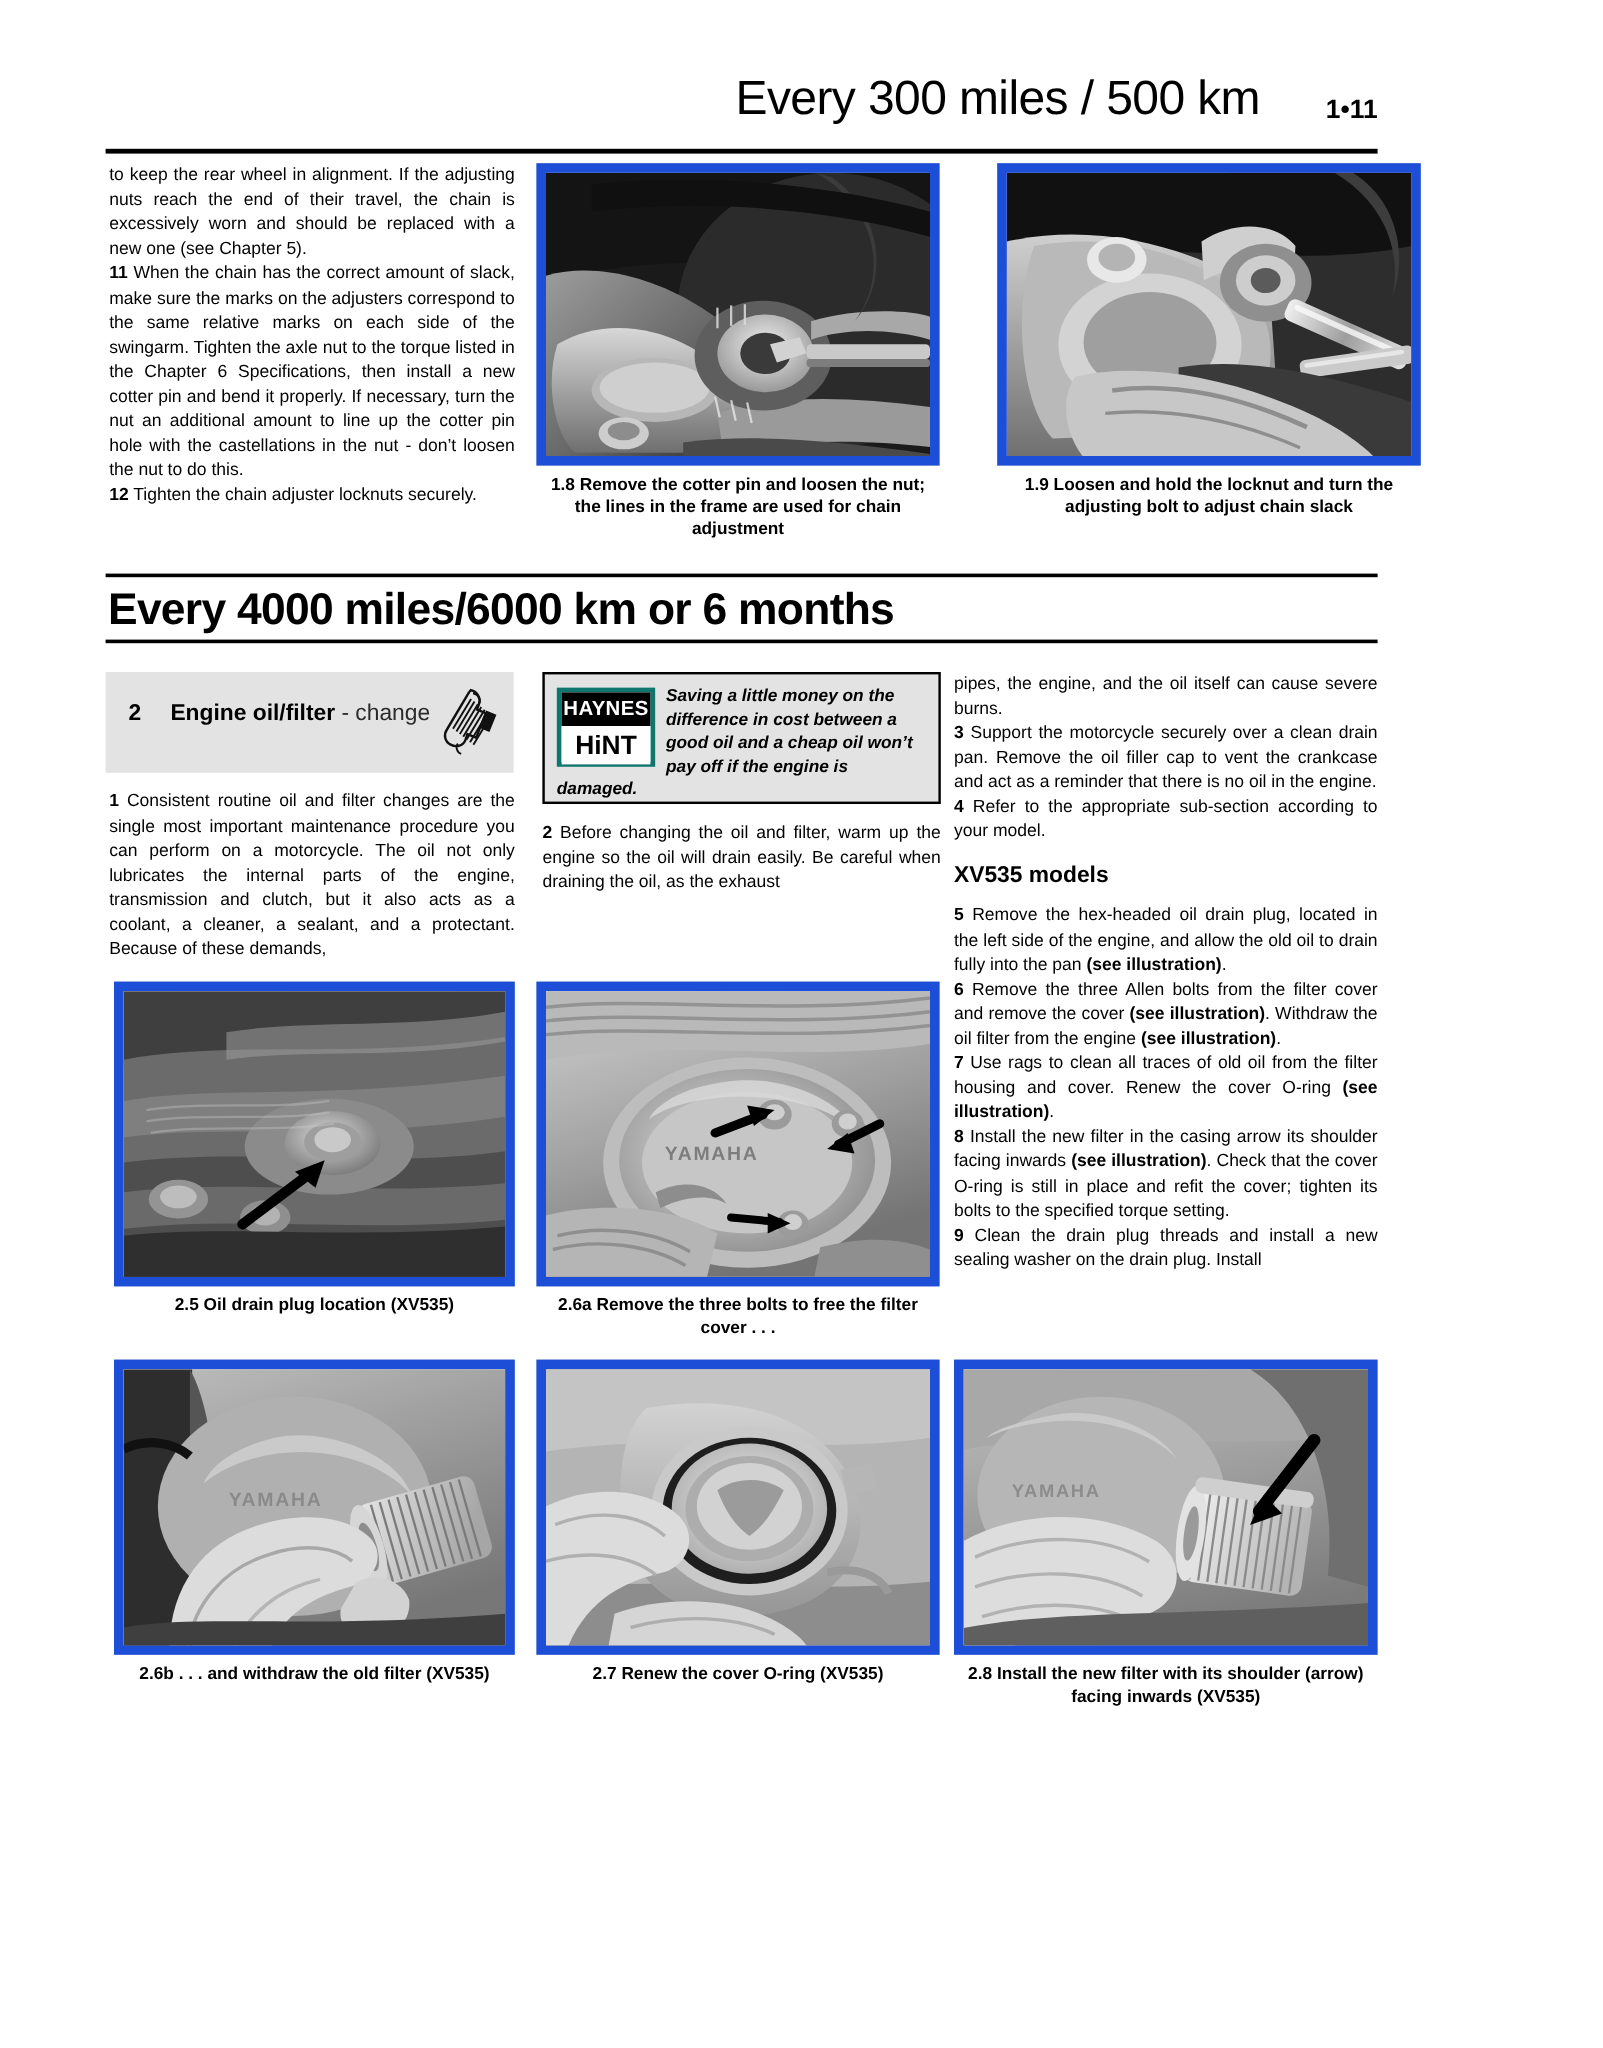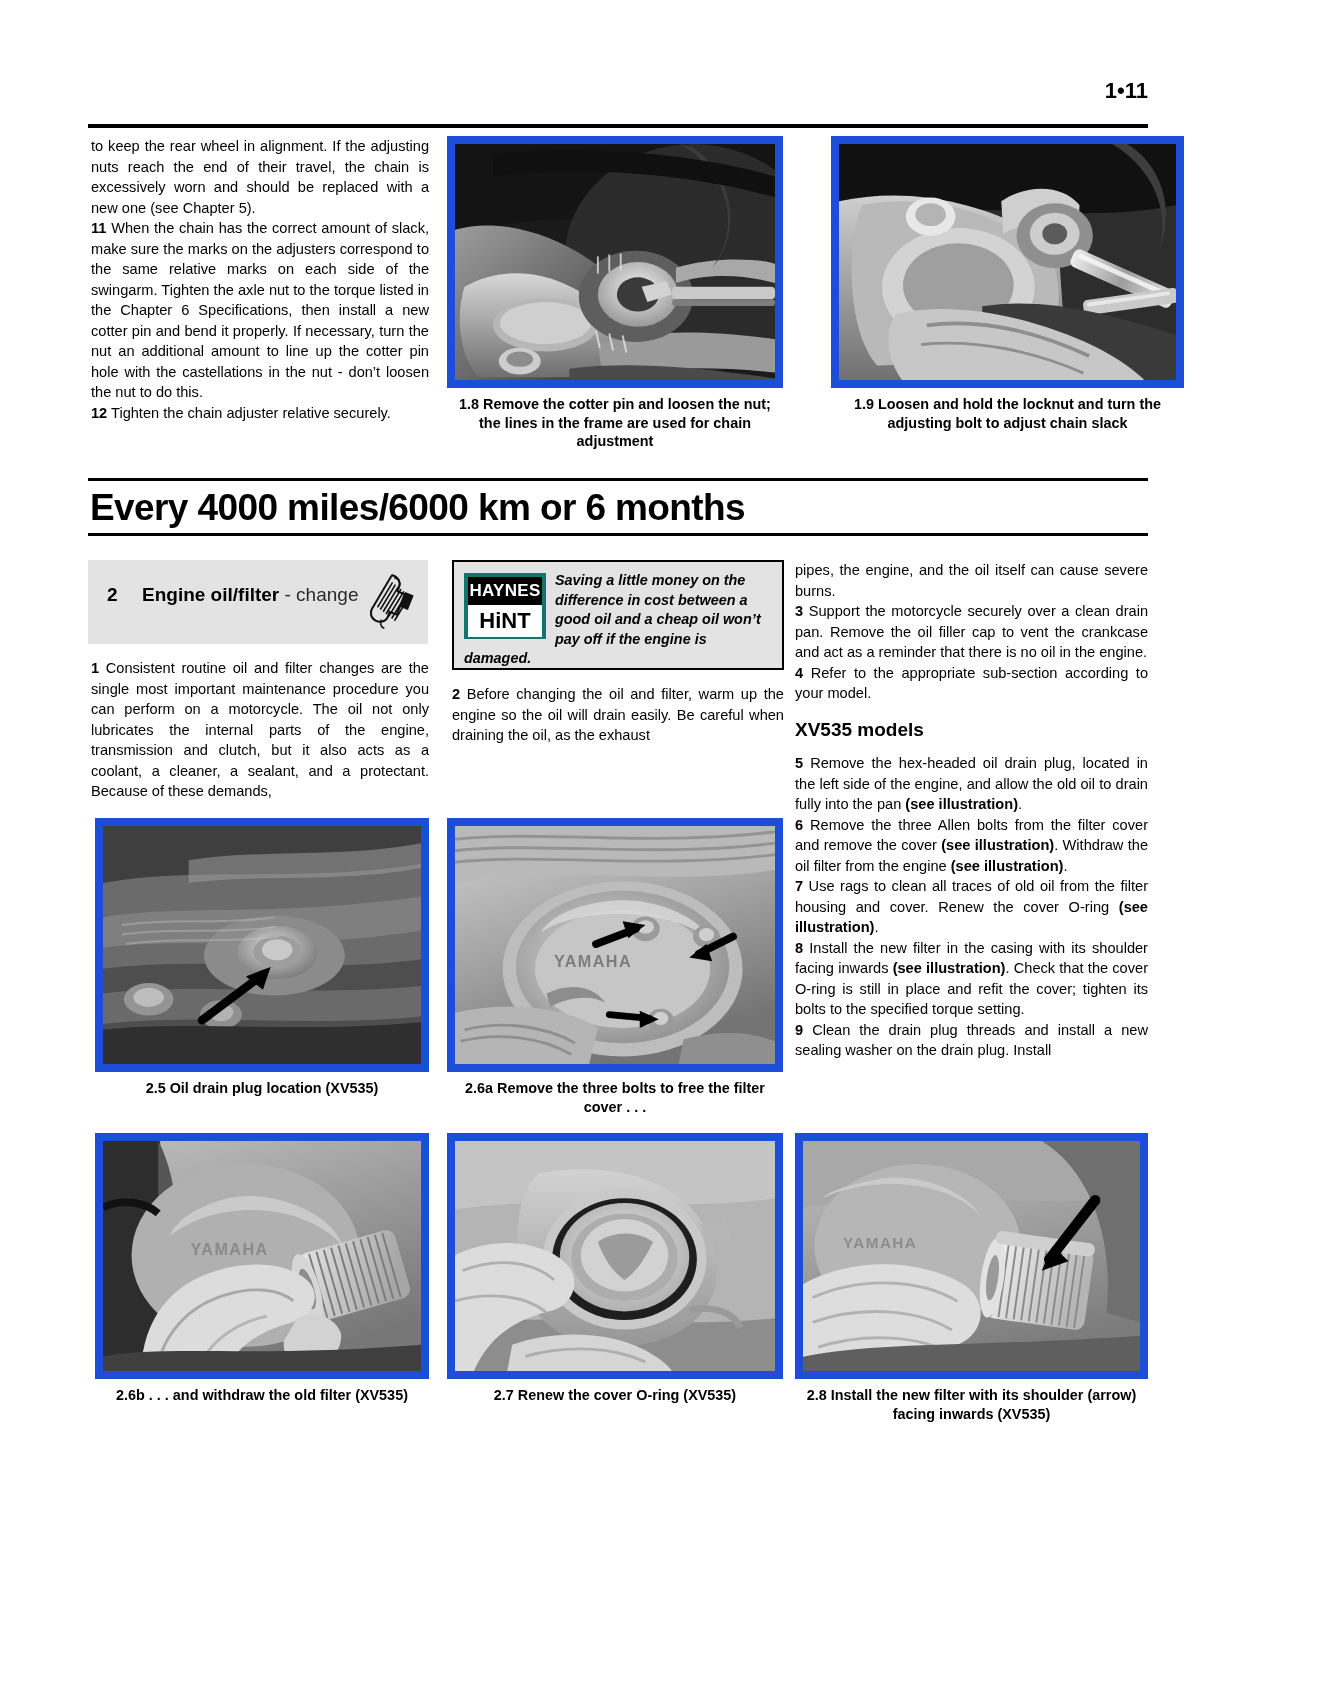--- a/index.html
+++ b/index.html
@@ -122,28 +122,29 @@
 
   
   .ph-im{position:absolute;inset:0;}
 </style>
 </head>
 <body>
 
 <div class="page">
 
   <div class="header">
+    <div class="header-title">Every 300 miles / 500 km</div>
     <div class="header-pageno">1•11</div>
   </div>
   <div class="header-rule"></div>
 
   <div id="top-left-col" class="col-text">
     <p>to keep the rear wheel in alignment. If the adjusting nuts reach the end of their travel, the chain is excessively worn and should be replaced with a new one (see Chapter 5).</p>
     <p><b>11</b><span> When the chain has the correct amount of slack, make sure the marks on the adjusters correspond to the same relative marks on each side of the swingarm. Tighten the axle nut to the torque listed in the Chapter 6 Specifications, then install a new cotter pin and bend it properly. If necessary, turn the nut an additional amount to line up the cotter pin hole with the castellations in the nut - don’t loosen the nut to do this.</span></p>
-    <p><b>12</b><span> Tighten the chain adjuster relative securely.</span></p>
+    <p><b>12</b><span> Tighten the chain adjuster locknuts securely.</span></p>
   </div>
 
   <div id="fig18">
     <div class="photo">
       <svg class="ph-im" viewBox="0 0 336 252" preserveAspectRatio="none">
         <defs>
           <linearGradient id="g18a" x1="0" y1="0" x2="1" y2="1">
             <stop offset="0" stop-color="#9c9c9c"></stop>
               <stop offset="0.5" stop-color="#6a6a6a"></stop>
               <stop offset="1" stop-color="#2a2a2a"></stop>
@@ -285,21 +286,21 @@
   </div>
 
   <div id="mid-right" class="col-text">
     <p>pipes, the engine, and the oil itself can cause severe burns.</p>
     <p><b>3</b><span> Support the motorcycle securely over a clean drain pan. Remove the oil filler cap to vent the crankcase and act as a reminder that there is no oil in the engine.</span></p>
     <p><b>4</b><span> Refer to the appropriate sub-section according to your model.</span></p>
     <h3>XV535 models</h3>
     <p><b>5</b><span> Remove the hex-headed oil drain plug, located in the left side of the engine, and allow the old oil to drain fully into the pan </span><b>(see illustration)</b><span>.</span></p>
     <p><b>6</b><span> Remove the three Allen bolts from the filter cover and remove the cover </span><b>(see illustration)</b><span>. Withdraw the oil filter from the engine </span><b>(see illustration)</b><span>.</span></p>
     <p><b>7</b><span> Use rags to clean all traces of old oil from the filter housing and cover. Renew the cover O-ring </span><b>(see illustration)</b><span>.</span></p>
-    <p><b>8</b><span> Install the new filter in the casing with its shoulder facing inwards </span><b>(see illustration)</b><span>. Check that the cover O-ring is still in place and refit the cover; tighten its bolts to the specified torque setting.</span></p>
+    <p><b>8</b><span> Install the new filter in the casing arrow its shoulder facing inwards </span><b>(see illustration)</b><span>. Check that the cover O-ring is still in place and refit the cover; tighten its bolts to the specified torque setting.</span></p>
     <p><b>9</b><span> Clean the drain plug threads and install a new sealing washer on the drain plug. Install</span></p>
   </div>
 
   <div id="fig25">
     <div class="photo">
       <svg class="ph-im" viewBox="0 0 334 254" preserveAspectRatio="none">
         <defs>
           <linearGradient id="g25a" x1="0" y1="0" x2="0.3" y2="1">
             <stop offset="0" stop-color="#767676"></stop>
               <stop offset="0.5" stop-color="#5a5a5a"></stop>

